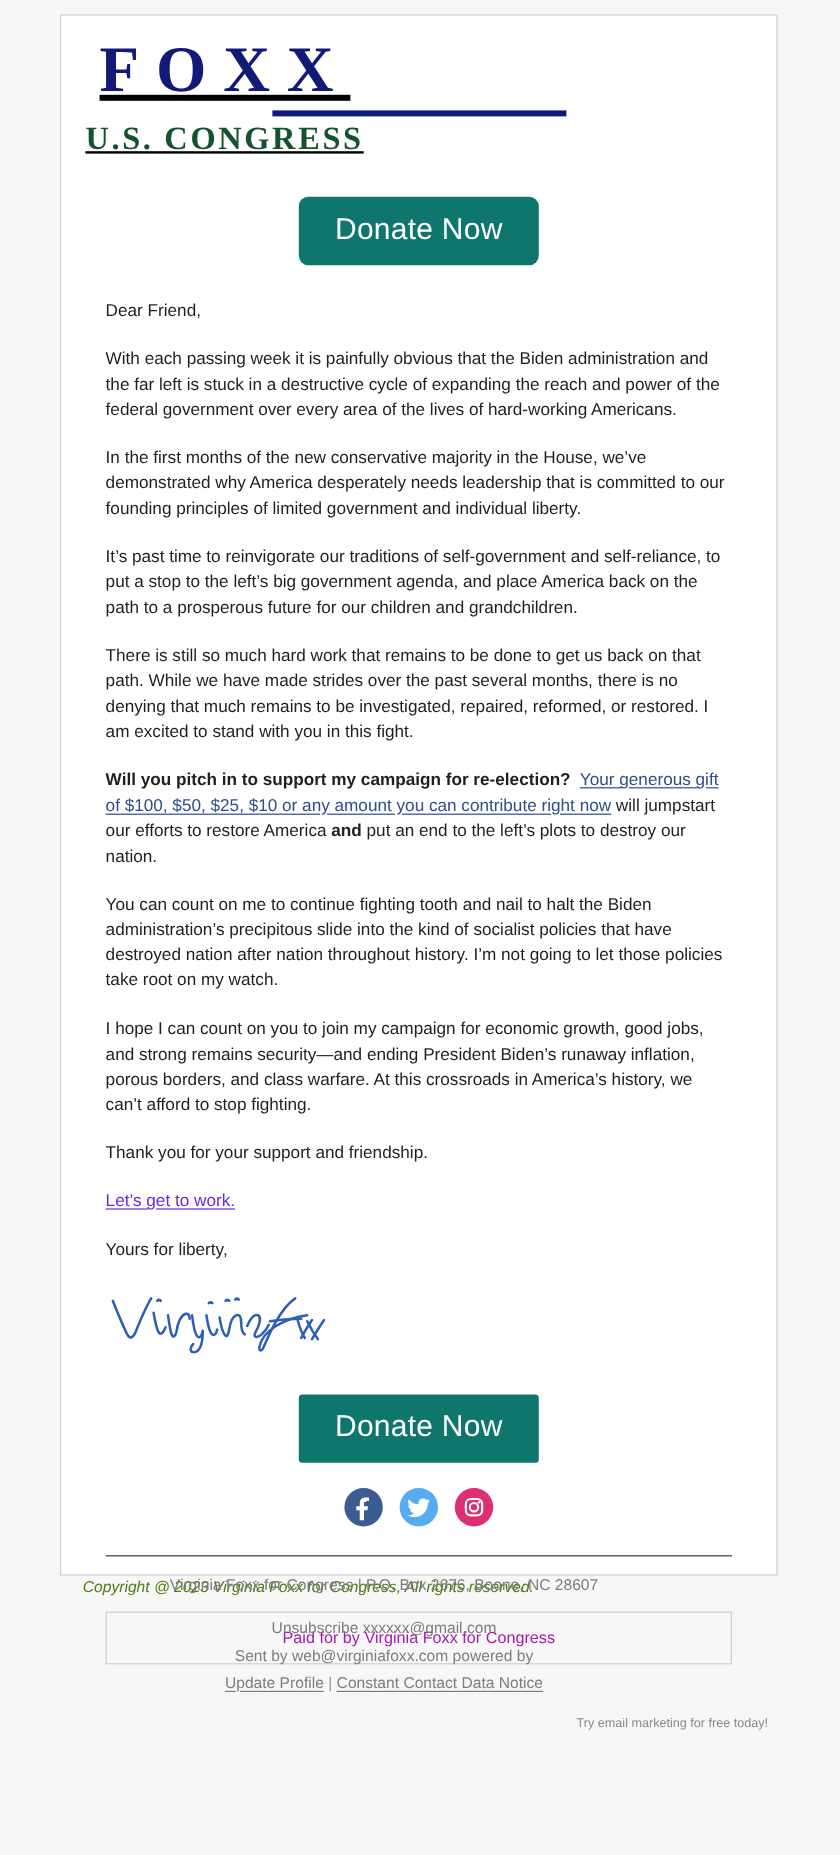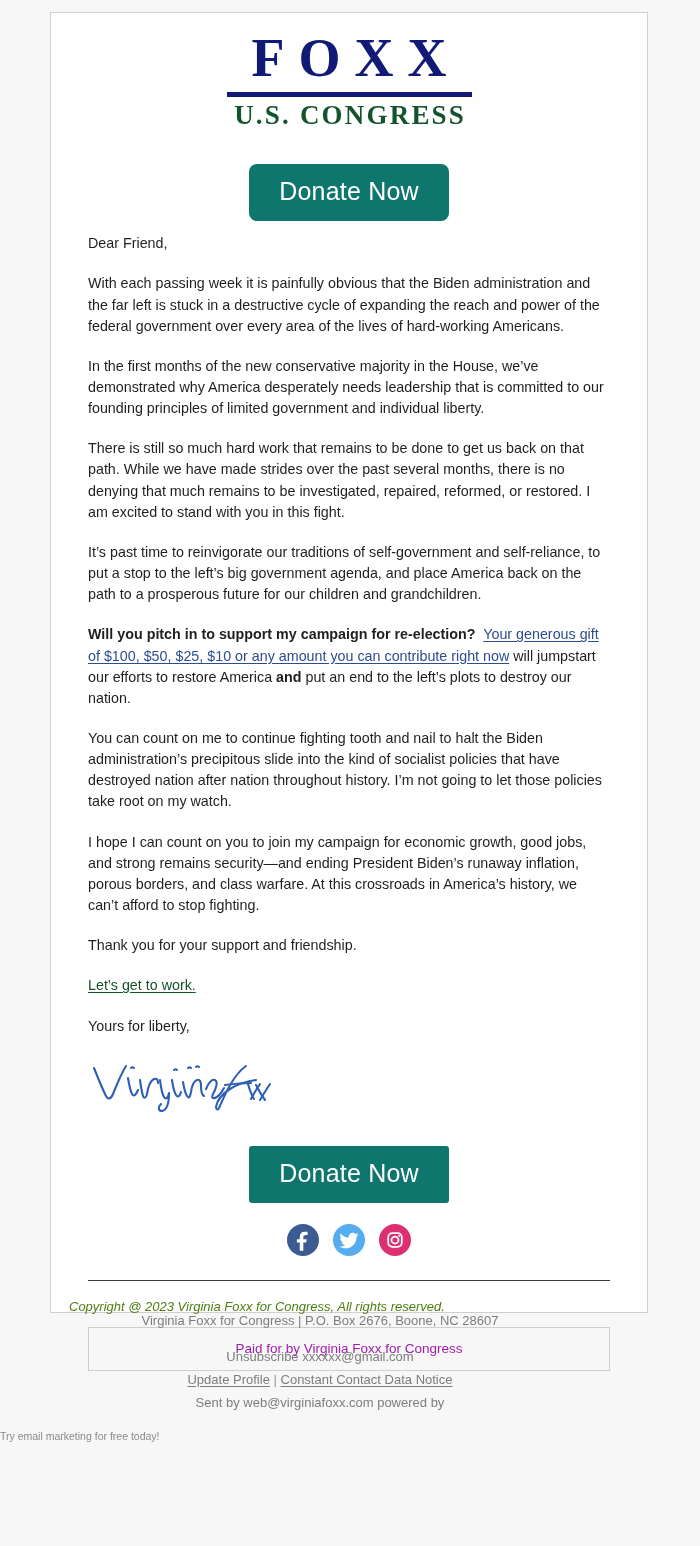--- a/index.html
+++ b/index.html
@@ -32,21 +32,22 @@
     border: 1px solid #cfcfcf;
     box-sizing: border-box;
   }
   .card-inner {
     padding: 0 18px;
   }
 
   
   .logo-block {
     padding-top: 18px;
-    text-align: center;
+    text-align: left;
+    text-decoration: underline;
   }
   .logo-foxx {
     font-family: "Liberation Serif", serif;
     font-weight: 700;
     font-size: 54px;
     line-height: 1.0;
     color: #111a77;
     letter-spacing: 14px;
     text-indent: 14px;
     margin: 0;
@@ -87,42 +88,42 @@
     cursor: pointer;
     font-family: "Liberation Sans", sans-serif;
     line-height: 1.1;
   }
   .donate-btn.r8 { border-radius: 8px; }
   .donate-btn.r3 { border-radius: 3px; }
 
   
   .body-copy {
     padding: 0 19px;
-    margin-top: 12px;
+    margin-top: 28px;
   }
   .body-copy p {
     margin: 0 0 19px 0;
     font-size: 14.3px;
     line-height: 1.48;
     color: #1f1f1f;
     font-family: "Liberation Sans", sans-serif;
   }
   .headline {
     text-align: center;
     font-weight: 700;
     text-decoration: underline;
     text-underline-offset: 2px;
   }
   .link-blue {
     color: #2d4d8e;
     text-decoration: underline;
     text-underline-offset: 2px;
   }
   .link-dark {
-    color: #14532d;
+    color: #6d28d9;
     text-decoration: underline;
     text-underline-offset: 2px;
   }
   b, strong { font-weight: 700; }
 
   
   .signature {
     padding: 0 19px;
     margin-top: -2px;
     height: 58px;
@@ -199,21 +200,21 @@
     text-align: center;
   }
   .cc-row {
     display: inline-block;
     text-align: left;
   }
   .cc-tagline {
     font-size: 10.5px;
     color: #8a8a8a;
     margin-top: 3px;
-    text-align: left;
+    text-align: right;
     font-family: "Liberation Sans", sans-serif;
   }
 </style>
 </head>
 <body>
 
 <div class="page">
 
   <div class="email-card">
     <div class="card-inner">
@@ -230,23 +231,23 @@
 
       <div class="body-copy">
 
         <p>Dear Friend,</p>
 
         <p>With each passing week it is painfully obvious that the Biden administration and the far left is stuck in a destructive cycle of expanding the reach and power of the federal government over every area of the lives of hard-working Americans.</p>
 
         <p>In the first months of the new conservative majority in the House, we’ve demonstrated why America desperately needs leadership that is committed to our founding principles of limited government and individual liberty.</p>
 
 
+        <p>It’s past time to reinvigorate our traditions of self-government and self-reliance, to put a stop to the left’s big government agenda, and place America back on the path to a prosperous future for our children and grandchildren.</p>
+
         <p>There is still so much hard work that remains to be done to get us back on that path. While we have made strides over the past several months, there is no denying that much remains to be investigated, repaired, reformed, or restored. I am excited to stand with you in this fight.</p>
-
-        <p>It’s past time to reinvigorate our traditions of self-government and self-reliance, to put a stop to the left’s big government agenda, and place America back on the path to a prosperous future for our children and grandchildren.</p>
 
         <p><b>Will you pitch in to support my campaign for re-election?</b>&nbsp; <a class="link-blue" href="#">Your generous gift of $100, $50, $25, $10 or any amount you can contribute right now</a><span> will jumpstart our efforts to restore America </span><b>and</b><span> put an end to the left’s plots to destroy our nation.</span></p>
 
         <p>You can count on me to continue fighting tooth and nail to halt the Biden administration’s precipitous slide into the kind of socialist policies that have destroyed nation after nation throughout history.  I’m not going to let those policies take root on my watch.</p>
 
         <p>I hope I can count on you to join my campaign for economic growth, good jobs, and strong remains security—and ending President Biden’s runaway inflation, porous borders, and class warfare. At this crossroads in America’s history, we can’t afford to stop fighting.</p>
 
         <p>Thank you for your support and friendship.</p>
 
         <p><a class="link-dark" href="#">Let’s get to work.</a></p>
@@ -310,23 +311,23 @@
 
     </div>
   </div>
 
   <div class="outer-footer">
 
     <div class="of-line addr">Virginia Foxx for Congress | P.O. Box 2676, Boone, NC 28607</div>
 
     <div class="of-line"><span>Unsubscribe </span><span>xxxxxx@gmail.com</span></div>
 
+    <div class="of-line">Sent by web@virginiafoxx.com powered by</div>
+
     <div class="of-line"><a class="of-link" href="#">Update Profile</a> <span class="of-sep">|</span> <a class="of-link" href="#">Constant Contact Data Notice</a></div>
-
-    <div class="of-line">Sent by web@virginiafoxx.com powered by</div>
 
     <div class="cc-logo">
       <div class="cc-tagline">Try email marketing for free today!</div>
     </div>
 
   </div>
 
 </div>
 
 </body></html>

